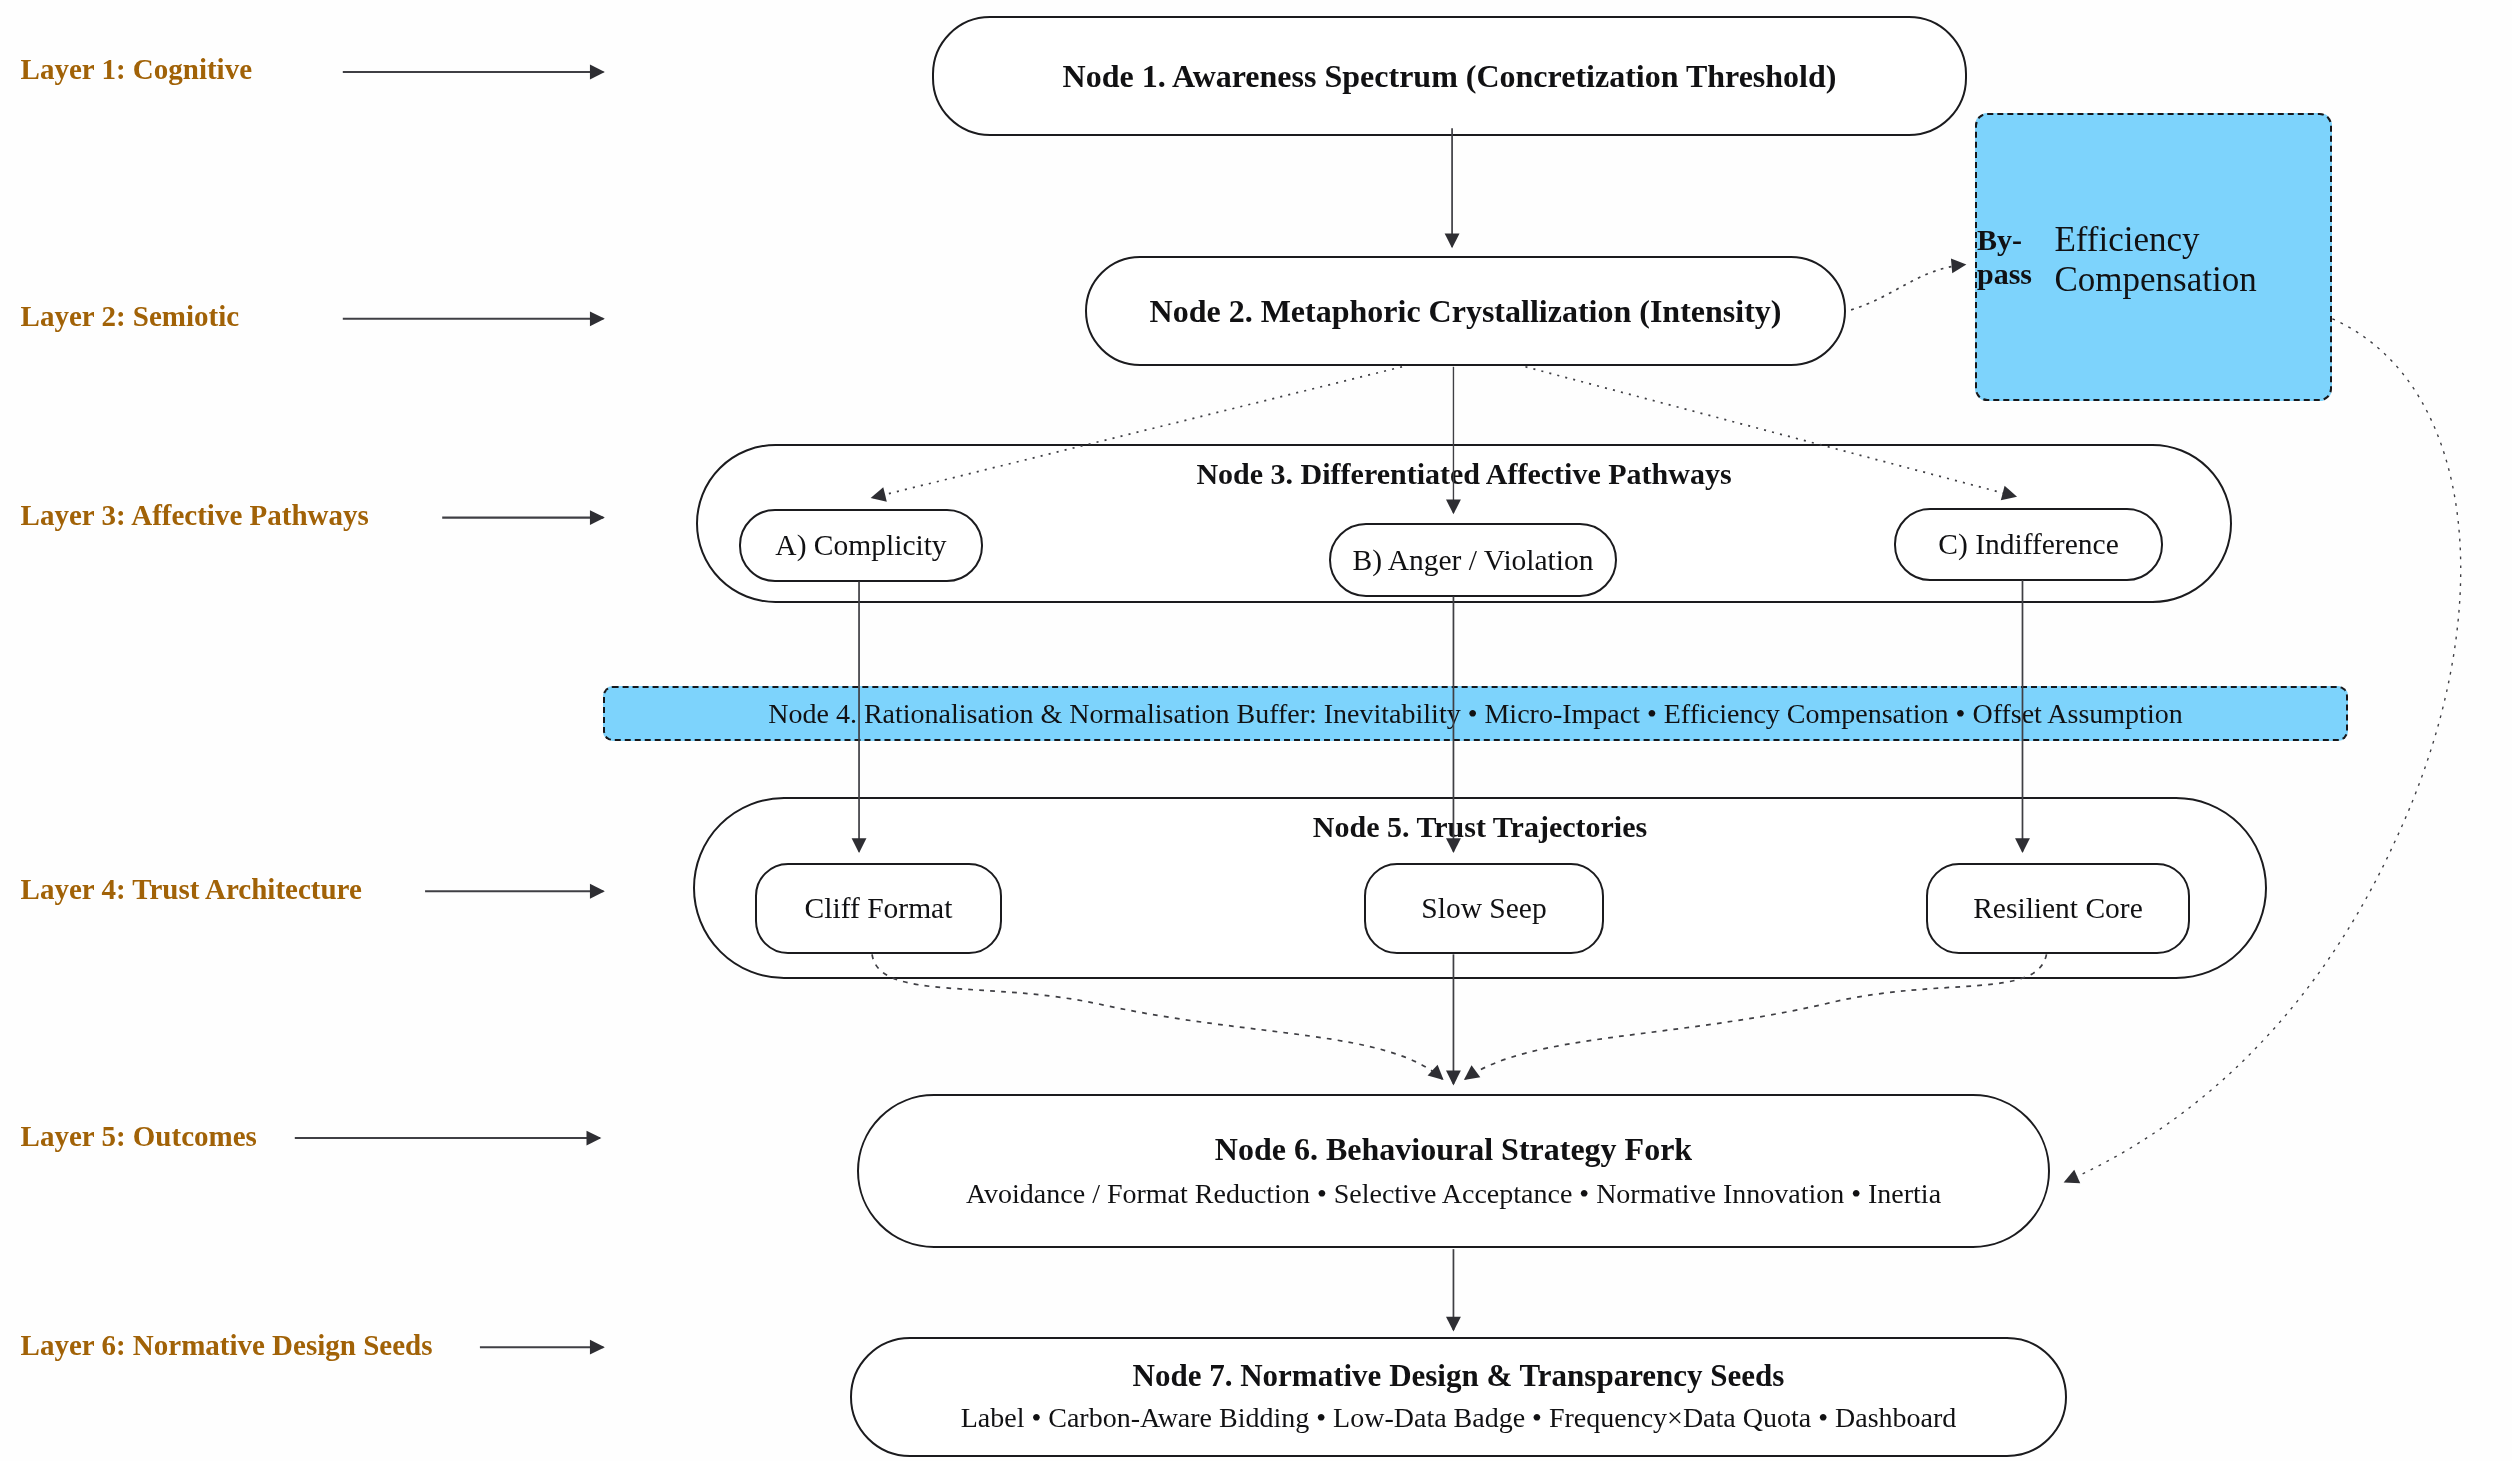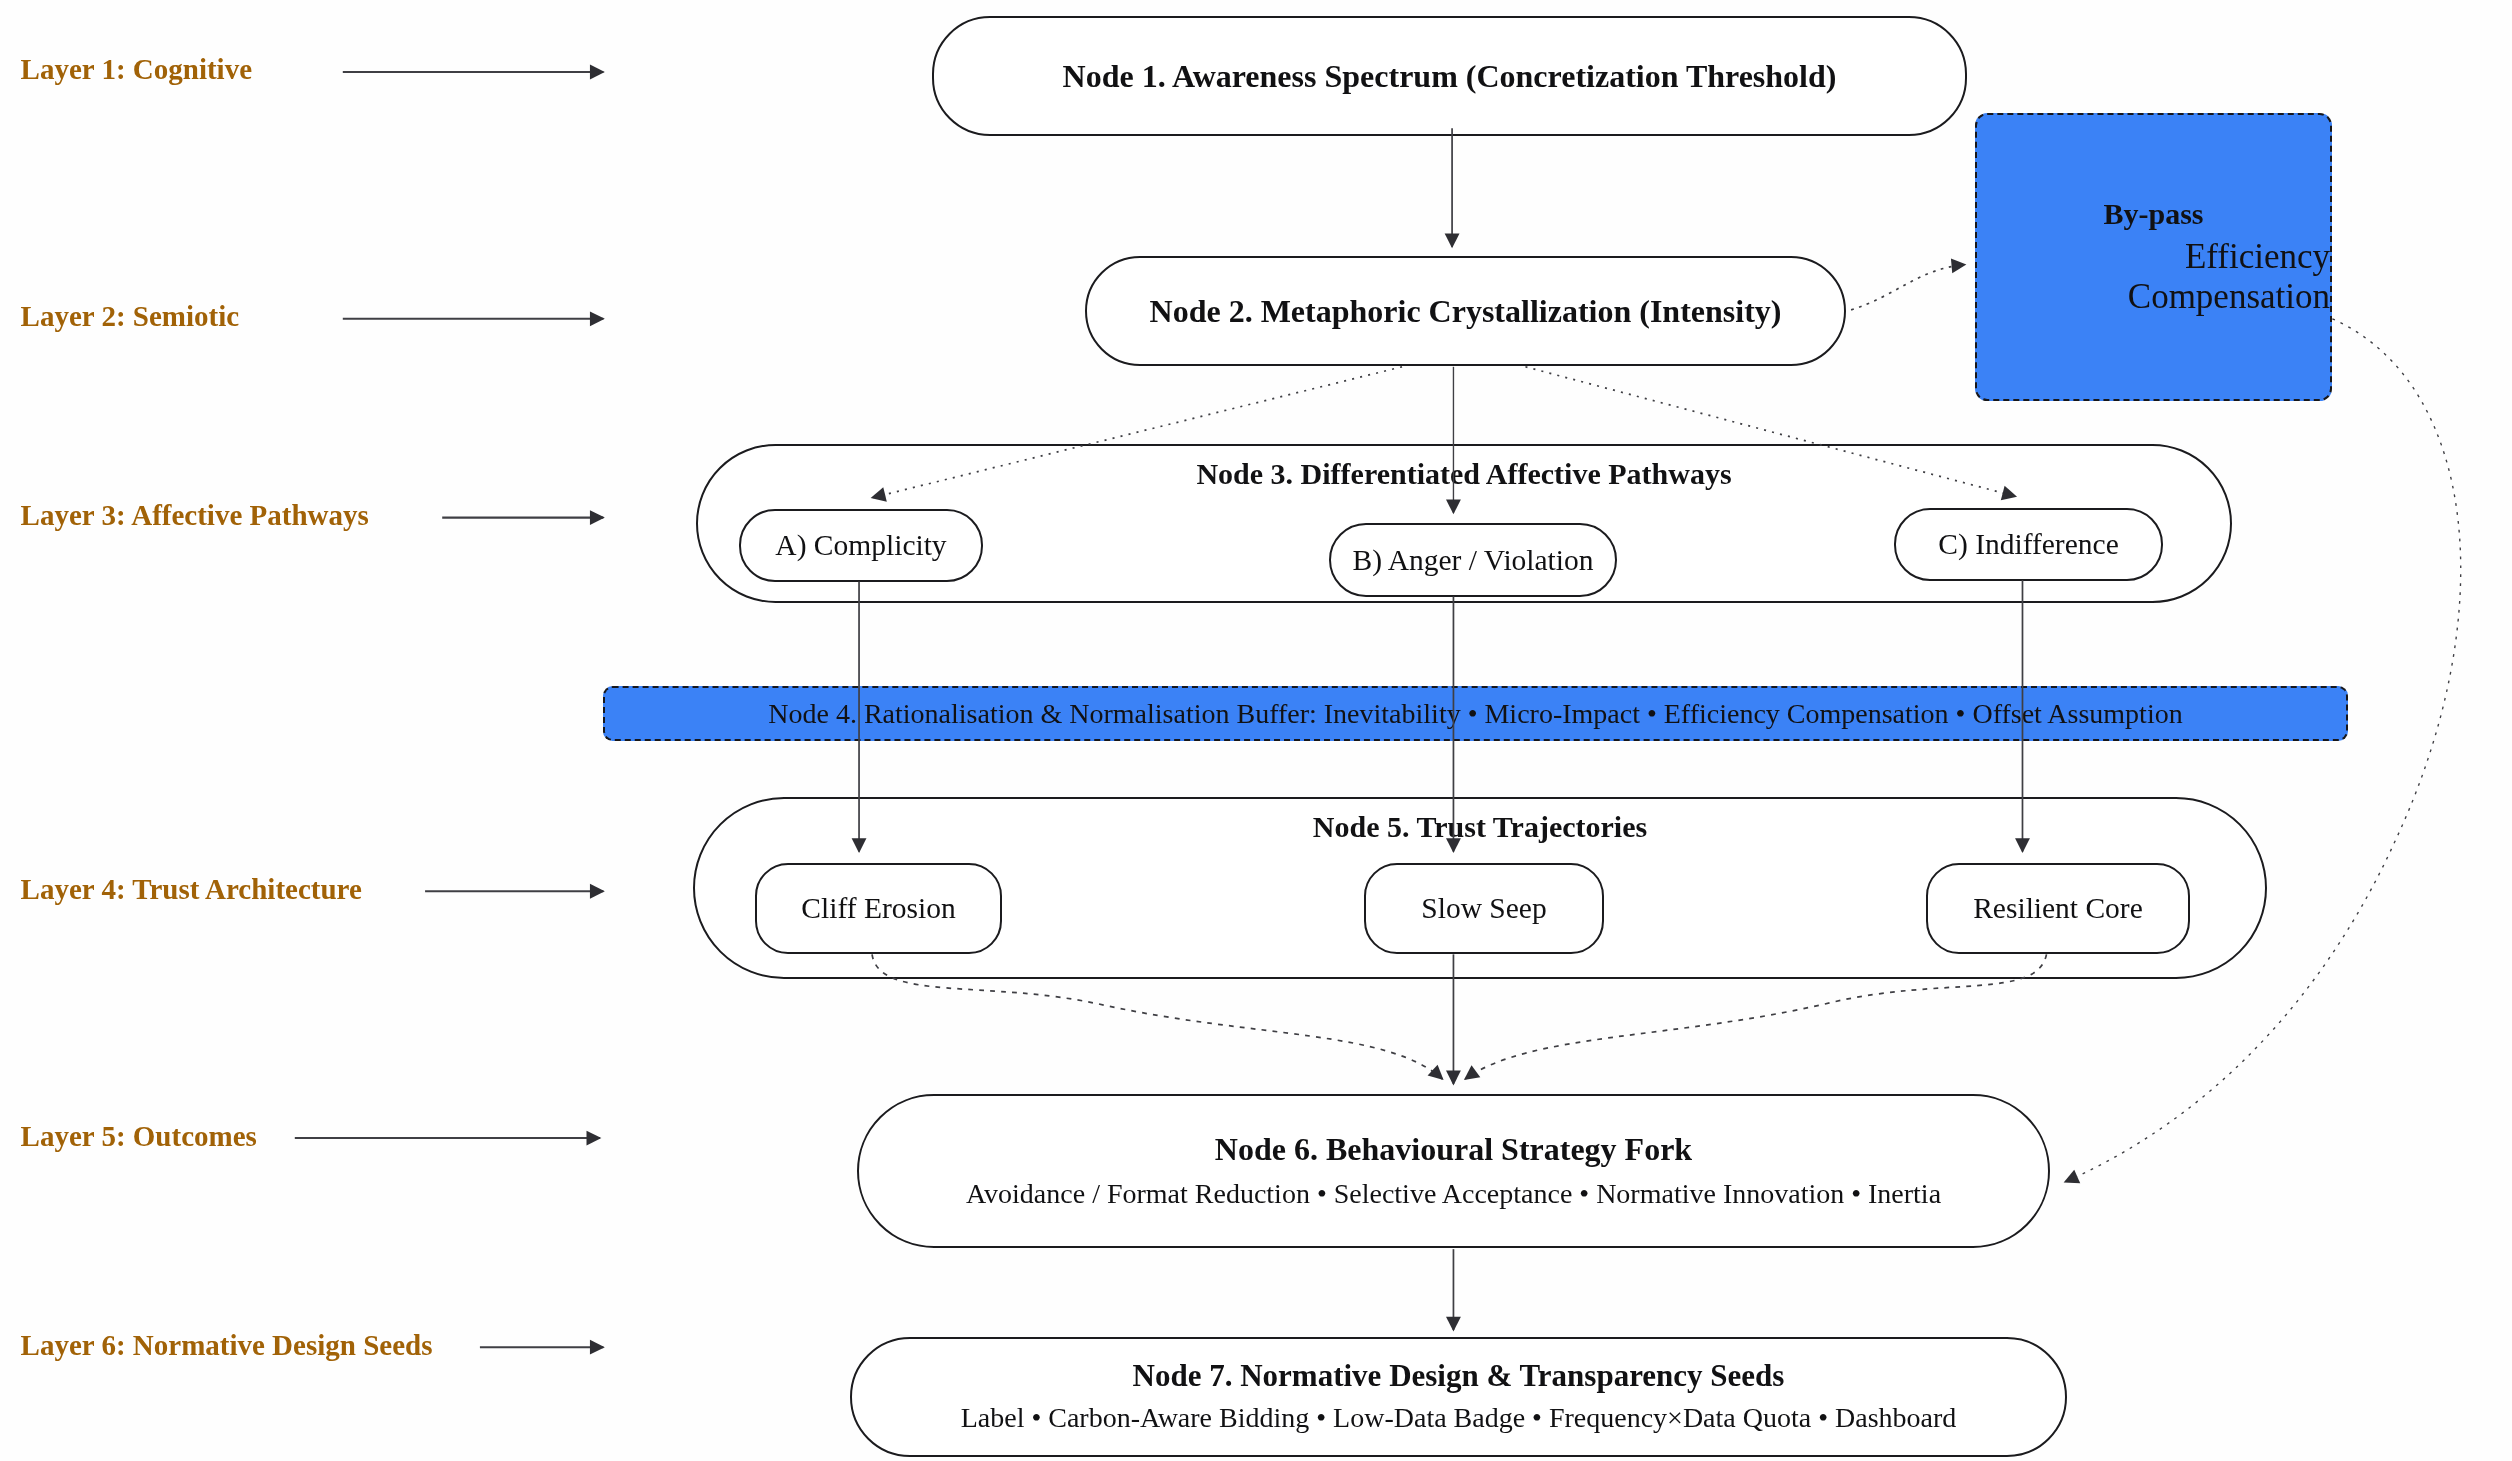--- a/index.html
+++ b/index.html
@@ -24,23 +24,23 @@
   .container-title{
     position:absolute;top:11px;left:0;right:0;text-align:center;
     font-size:30px;font-weight:700;color:#121214;
   }
   .sub-node{
     position:absolute;background:#ffffff;border:2.1px solid #1b1b1e;
     display:flex;align-items:center;justify-content:center;text-align:center;
     font-size:29.5px;box-sizing:border-box;
   }
   .dashed-box{
-    position:absolute;background:#3b82f6;border:2.7px dashed #17171a;
-    display:flex;flex-direction:column;align-items:center;justify-content:center;
-    text-align:right;box-sizing:border-box;
+    position:absolute;background:#7dd3fc;border:2.7px dashed #17171a;
+    display:flex;flex-direction:row;align-items:center;justify-content:center;
+    text-align:left;box-sizing:border-box;
   }
   .node-title{font-size:32px;font-weight:700;line-height:1.25;padding:0 20.6px;}
   .node-subtitle{font-size:29px;font-weight:400;line-height:1.3;padding:0 13.7px;margin-top:6.9px;}
   .bypass-title{font-size:30px;font-weight:700;}
   .bypass-subtitle{font-size:35px;font-weight:400;margin-top:5.5px;}
   .buffer-text{font-size:28px;font-weight:400;white-space:nowrap;}
   #edges{position:absolute;left:0;top:0;width:2512px;height:1461px;z-index:10;pointer-events:none;}
 </style>
 </head>
 <body>
@@ -108,21 +108,21 @@
     <div class="sub-node" style="left:631px;top:77px;width:288px;height:74px;border-radius:37px;">B) Anger / Violation</div>
     <div class="sub-node" style="left:1196px;top:62px;width:269px;height:73px;border-radius:36px;">C) Indifference</div>
   </div>
 
   <div class="dashed-box" style="left:603px;top:686px;width:1745px;height:55px;border-radius:9.6px;">
     <div class="buffer-text">Node 4. Rationalisation &amp; Normalisation Buffer:  Inevitability • Micro-Impact • Efficiency Compensation • Offset Assumption</div>
   </div>
 
   <div class="container-node" style="left:693px;top:797px;width:1574px;height:182px;border-radius:91px;">
     <div class="container-title">Node 5. Trust Trajectories</div>
-    <div class="sub-node" style="left:60px;top:64px;width:247px;height:91px;border-radius:33px;">Cliff Erosion</div>
+    <div class="sub-node" style="left:60px;top:64px;width:247px;height:91px;border-radius:33px;">Cliff Format</div>
     <div class="sub-node" style="left:669px;top:64px;width:240px;height:91px;border-radius:33px;">Slow Seep</div>
     <div class="sub-node" style="left:1231px;top:64px;width:264px;height:91px;border-radius:33px;">Resilient Core</div>
   </div>
 
   <div class="stadium" style="left:857px;top:1094px;width:1193px;height:154px;border-radius:77px;">
     <div class="node-title" style="font-size:32px;">Node 6. Behavioural Strategy Fork</div>
     <div class="node-subtitle" style="font-size:28px;">Avoidance / Format Reduction • Selective Acceptance • Normative Innovation • Inertia</div>
   </div>
 
   <div class="stadium" style="left:850px;top:1337px;width:1217px;height:120px;border-radius:60px;">

